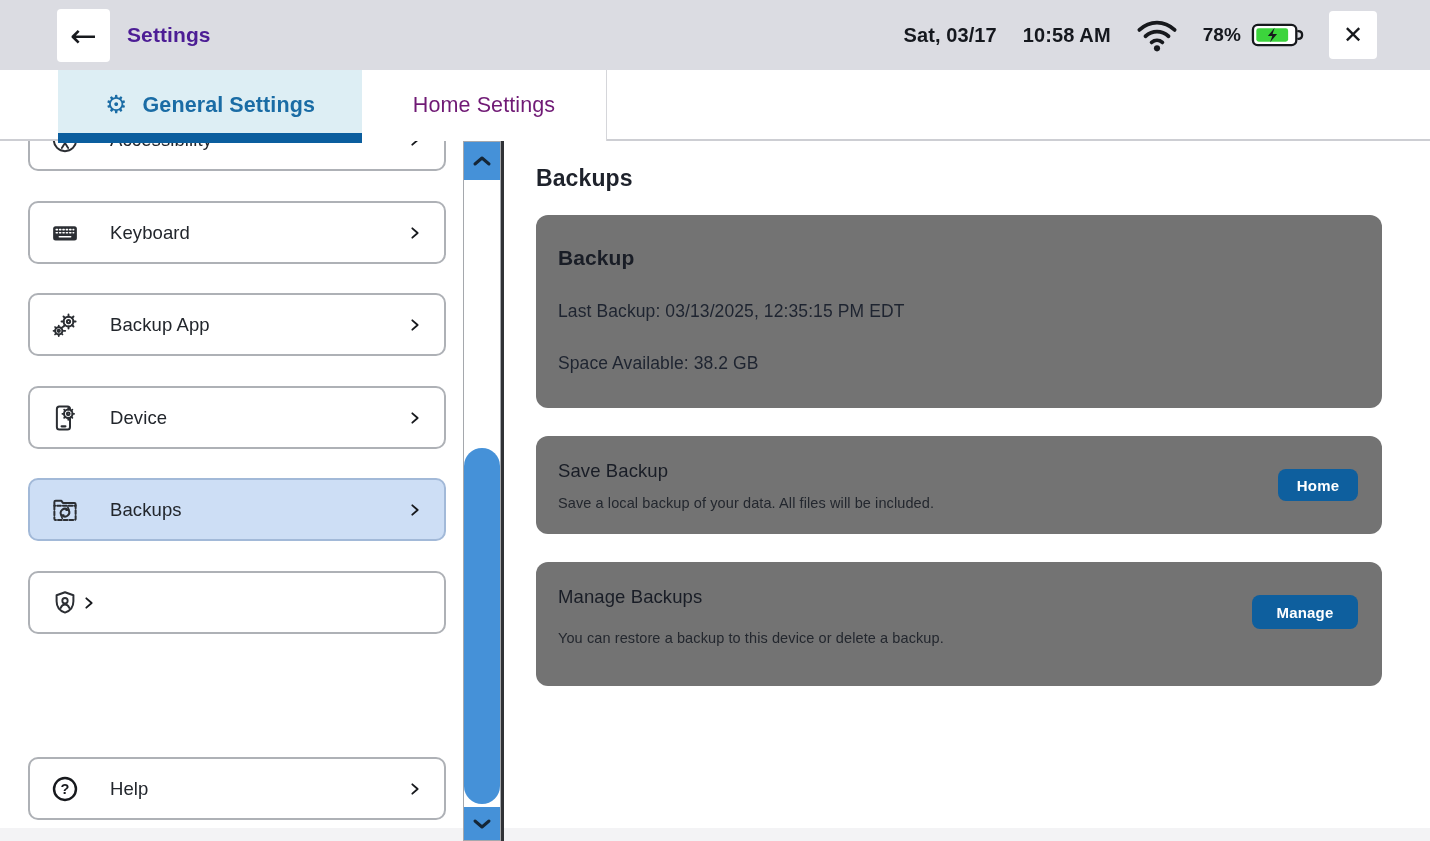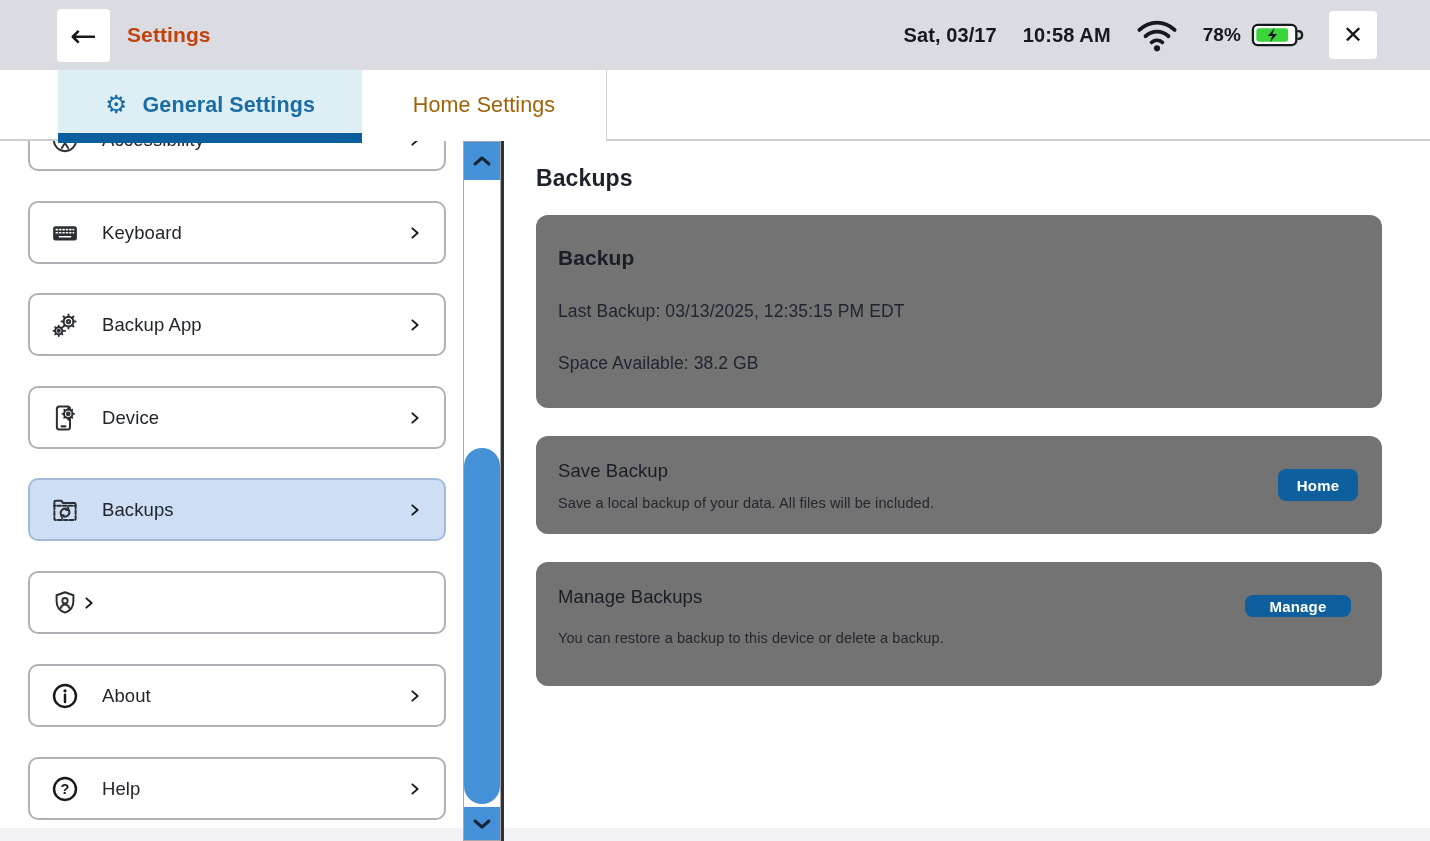--- a/index.html
+++ b/index.html
@@ -19,21 +19,21 @@
   .back-btn {
     position:absolute; left:57px; top:9px; width:53px; height:53px;
     background:#ffffff; border:none; border-radius:4px;
     display:flex; align-items:center; justify-content:center;
     font-size:32px; color:#17191d; cursor:pointer; font-family:"DejaVu Sans",sans-serif;
     line-height:1;
   }
   .topbar-title {
     position:absolute; left:127px; top:0; height:70px;
     display:flex; align-items:center;
-    font-size:21px; font-weight:700; color:#c2410c;
+    font-size:21px; font-weight:700; color:#4c1d95;
   }
   .topbar-right {
     position:absolute; right:53px; top:0; height:70px;
     display:flex; align-items:center; gap:24px;
   }
   .clock-text { font-size:20px; font-weight:600; color:#15181e; }
   .clock-group { display:flex; align-items:center; gap:26px; }
   .battery-pct { font-size:19px; font-weight:600; color:#15181e; }
   .status-group { display:flex; align-items:center; gap:10px;text-align:center; }
   .close-btn {
@@ -58,39 +58,39 @@
   .tab-gear {
     font-family:"DejaVu Sans",sans-serif; font-size:25px; color:#1a6ca5;
     line-height:1; transform:translateY(-1px);
   }
   .tab-underline {
     position:absolute; left:0; bottom:-2px; width:100%; height:10px; background:#0b5e9e;
   }
   .tab-home {
     left:362px; width:245px; background:#ffffff; border-right:1px solid #d5d6da;
   }
-  .tab-home .tab-label { color:#a16207; font-size:21.5px; font-weight:500; }
+  .tab-home .tab-label { color:#701a75; font-size:21.5px; font-weight:500; }
 
   
   .sidebar {
     position:absolute; left:0; top:141px; width:502px; height:700px;
     background:#ffffff; overflow:hidden; z-index:1;
   }
   .pane-divider {
     position:absolute; left:501px; top:141px; width:3px; height:700px;
     background:#303236; z-index:4;
   }
   .side-item {
     position:absolute; left:28px; width:418px; height:63px;
     background:#ffffff; border:2px solid #aeb1b6; border-radius:10px;
     display:flex; align-items:center; padding:0 20px; cursor:pointer;
   }
   .side-item.selected { background:#cddef5; border-color:#a2b9d8; }
   .side-icon { width:30px; height:30px; display:flex; align-items:center; justify-content:center; flex:0 0 30px; }
-  .side-label { margin-left:22px; font-size:18.5px; font-weight:500; color:#22262c; flex:1; }
+  .side-label { margin-left:30px; font-size:18.5px; font-weight:500; color:#22262c; flex:1; }
   .side-chevron { flex:0 0 18px; display:flex; align-items:center; justify-content:center; }
 
   
   .scrollbar {
     position:absolute; left:463px; top:141px; width:38px; height:700px;
     background:#ffffff; border:1px solid #a5a8ad; z-index:5;
   }
   .scroll-btn {
     position:absolute; left:0; width:100%; background:#4591d8;
     display:flex; align-items:center; justify-content:center; cursor:pointer; border:none;
@@ -119,21 +119,21 @@
   .card-manage { height:124px; }
   .card-title-md { font-size:18.5px; font-weight:500; color:#191d26; }
   .card-desc { font-size:14.5px; font-weight:500; color:#23272e; margin-top:13px; }
   .card-manage .card-desc { margin-top:22px; }
   .action-btn {
     position:absolute; background:#0e5f9e; color:#ffffff; border:none;
     border-radius:8px; font-size:15px; font-weight:700; cursor:pointer;
     font-family:"Liberation Sans",sans-serif; letter-spacing:.2px;
   }
   .save-btn { right:24px; top:33px; width:80px; height:32px; }
-  .manage-btn { right:31px; top:33px; width:106px; height:22px; }
+  .manage-btn { right:24px; top:33px; width:106px; height:34px; }
 
   .bottom-strip {
     position:absolute; left:0; bottom:0; width:1430px; height:13px;
     background:#f3f3f5; z-index:2;
   }
 
   svg.icon-stroke { stroke:#2b2e33; fill:none; stroke-width:1.6; stroke-linecap:round; stroke-linejoin:round; }
 </style>
 </head>
 <body>
@@ -293,35 +293,20 @@
           <path d="M8.2 16.3 c.9-2 2.2-3 3.8-3 s2.9 1 3.8 3"></path>
         </svg>
       </span>
       <span class="side-chevron">
         <svg width="16" height="16" viewBox="0 0 24 24">
             <path d="M8 5 l8 7 -8 7" stroke="#17191d" stroke-width="2.8" fill="none" stroke-linecap="round" stroke-linejoin="round"></path>
           </svg>
       </span>
     </div>
 
-    <div class="side-item" style="top:523px;">
-      <span class="side-icon">
-        <svg width="28" height="28" viewBox="0 0 24 24">
-          <circle cx="12" cy="12" r="9.4" fill="none" stroke="#17191d" stroke-width="2.1"></circle>
-          <circle cx="12" cy="7.6" r="1.4" fill="#17191d"></circle>
-          <path d="M12 10.8 v6.4" stroke="#17191d" stroke-width="2.1" stroke-linecap="round"></path>
-        </svg>
-      </span>
-      <span class="side-label">About</span>
-      <span class="side-chevron">
-        <svg width="16" height="16" viewBox="0 0 24 24">
-            <path d="M8 5 l8 7 -8 7" stroke="#17191d" stroke-width="2.8" fill="none" stroke-linecap="round" stroke-linejoin="round"></path>
-          </svg>
-      </span>
-    </div>
 
     <div class="side-item" style="top:616px;">
       <span class="side-icon">
         <svg width="28" height="28" viewBox="0 0 24 24">
           <circle cx="12" cy="12" r="9.4" fill="none" stroke="#17191d" stroke-width="2.1"></circle>
           <text x="12" y="16.4" text-anchor="middle" font-size="12.5" font-weight="700" fill="#17191d" font-family="Liberation Sans, sans-serif">?</text>
         </svg>
       </span>
       <span class="side-label">Help</span>
       <span class="side-chevron">

